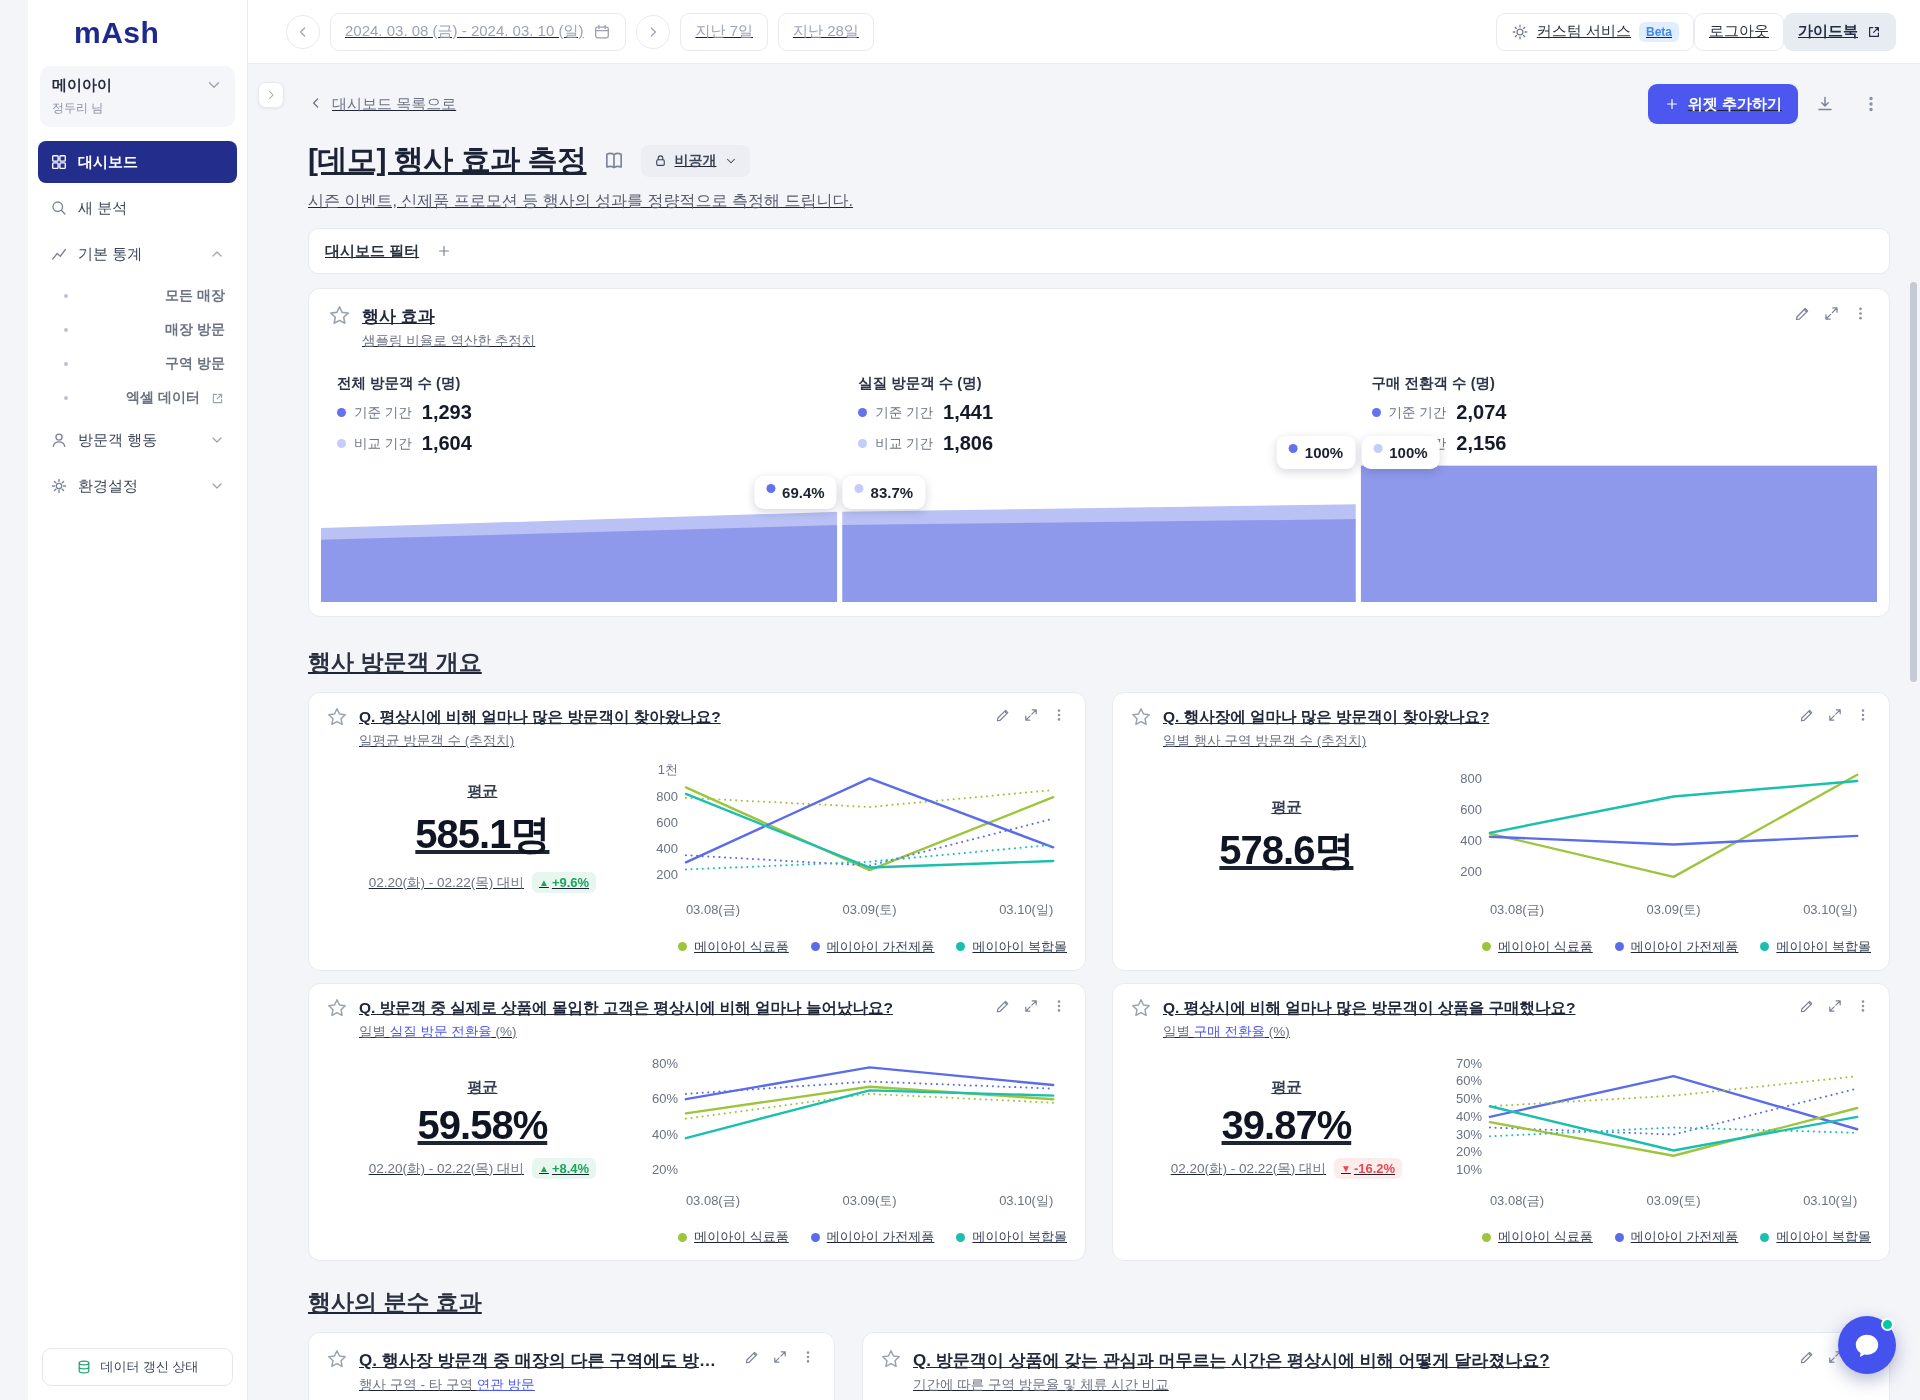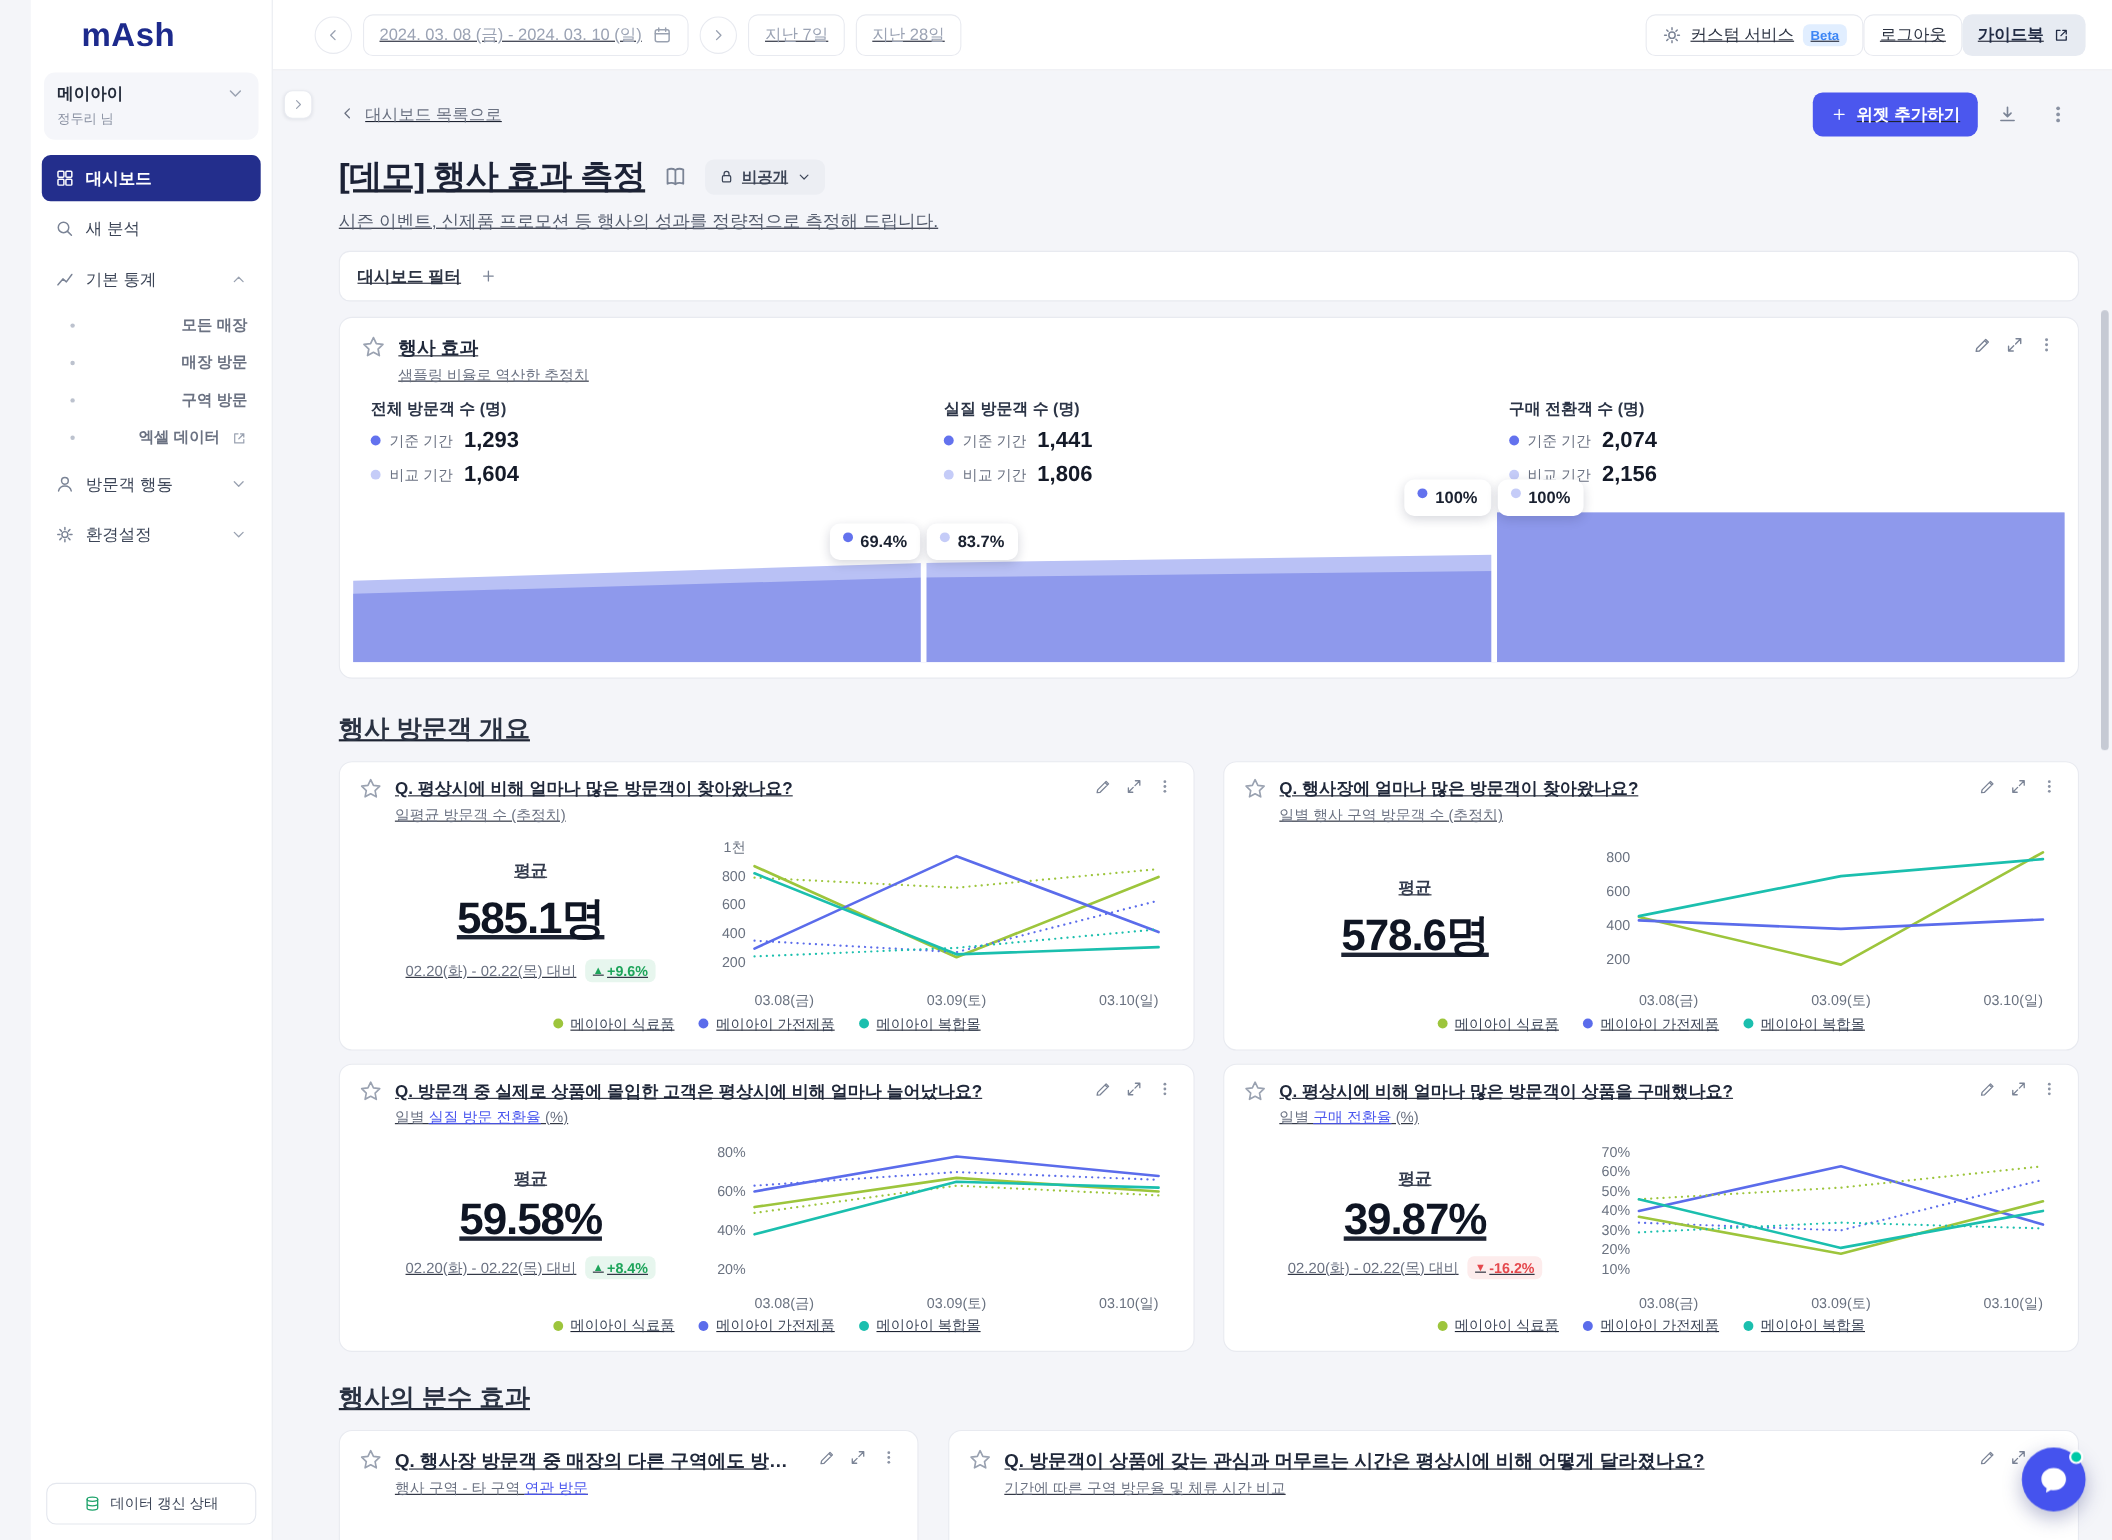--- a/index.html
+++ b/index.html
@@ -57,21 +57,21 @@
 .card-titles{flex:1;min-width:0;}
 .card-title{font-size:17px;font-weight:700;color:#20283a;white-space:nowrap;overflow:hidden;text-overflow:ellipsis;}
 .card-sub{font-size:13.5px;color:#6b7282;margin-top:4px;}
 .card-actions{display:flex;align-items:center;gap:12px;}
 .icon-plain{display:flex;align-items:center;justify-content:center;}
 .sublink{color:#4b57ee;text-decoration:underline;cursor:pointer;}
 
 
 .funnel-card{margin-top:14px;padding:16px 20px 14px;}
 .funnel-stats{position:relative;height:88px;margin-top:12px;}
-.fstage{position:absolute;top:0;}
+.fstage{position:absolute;top:12px;}
 .fstage.s0{left:8px;}
 .fstage.s1{left:calc(33.33% + 16px);}
 .fstage.s2{left:calc(66.66% + 16px);}
 .fstage-label{font-size:14.5px;color:#2c3547;font-weight:600;}
 .frow{display:flex;align-items:center;gap:8px;margin-top:8px;}
 .fdot{width:9px;height:9px;border-radius:50%;flex:0 0 auto;}
 .fdot.base{background:#6372ee;}
 .fdot.comp{background:#c5ccf8;}
 .flab{font-size:13.5px;color:#6b7282;}
 .fval{font-size:20px;font-weight:800;color:#141a28;margin-left:2px;}
@@ -93,21 +93,21 @@
 .stat-label{font-size:15px;color:#333b4d;font-weight:600;}
 .stat-value{font-size:40px;font-weight:800;color:#0f1523;letter-spacing:-1px;margin-top:6px;}
 .stat-cmp{margin-top:10px;font-size:13.5px;color:#6b7282;display:flex;align-items:center;justify-content:center;gap:8px;}
 .delta{display:inline-flex;align-items:center;gap:3px;font-size:13px;font-weight:700;border-radius:6px;padding:3px 7px;}
 .delta.up{color:#1da45a;background:#e7f6ee;}
 .delta.down{color:#e5484d;background:#fdecec;}
 .delta .tri{font-size:10px;}
 .qchart{flex:1;min-width:0;}
 .qchart svg{width:100%;height:auto;display:block;}
 .linechart text{font-size:13px;fill:#6a7280;}
-.legend{display:flex;justify-content:center;gap:22px;margin-top:0;padding-bottom:4px;}
+.legend{display:flex;justify-content:flex-end;gap:22px;margin-top:16px;padding-bottom:4px;}
 .legend-item{display:flex;align-items:center;gap:7px;font-size:13px;color:#3c4557;}
 .ldot{width:9px;height:9px;border-radius:50%;}
 
 
 .bottom-row{display:grid;grid-template-columns:527px 1fr;gap:27px;align-items:start;}
 .bcard{padding:16px 18px;height:420px;overflow:hidden;}
 .scatter{position:relative;height:300px;margin-top:16px;}
 
 
 .chat-fab{position:fixed;right:24px;bottom:26px;width:58px;height:58px;border-radius:50%;background:#4553ee;display:flex;align-items:center;justify-content:center;box-shadow:0 6px 18px rgba(40,50,120,.35);}

